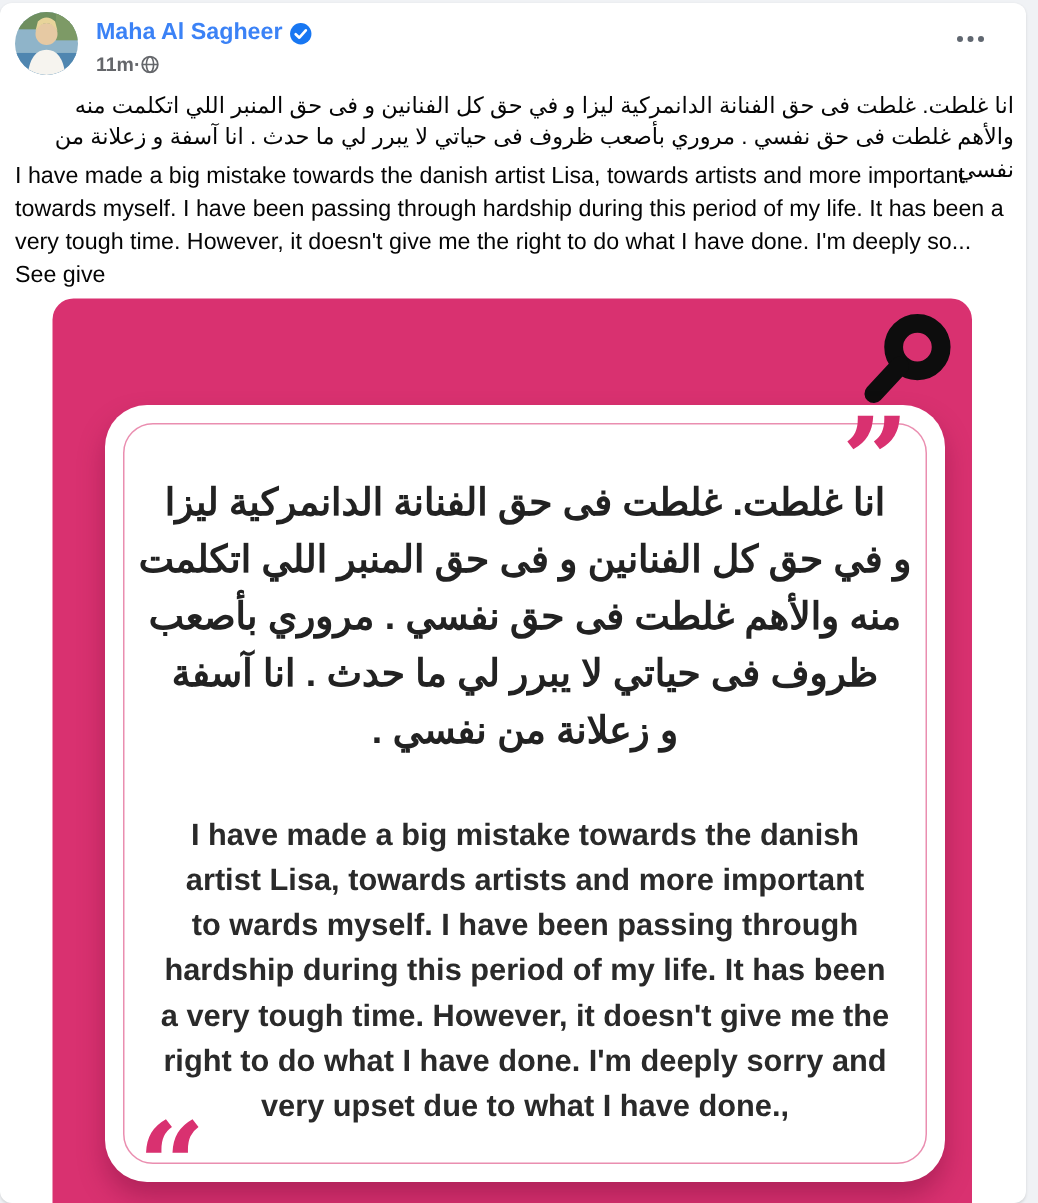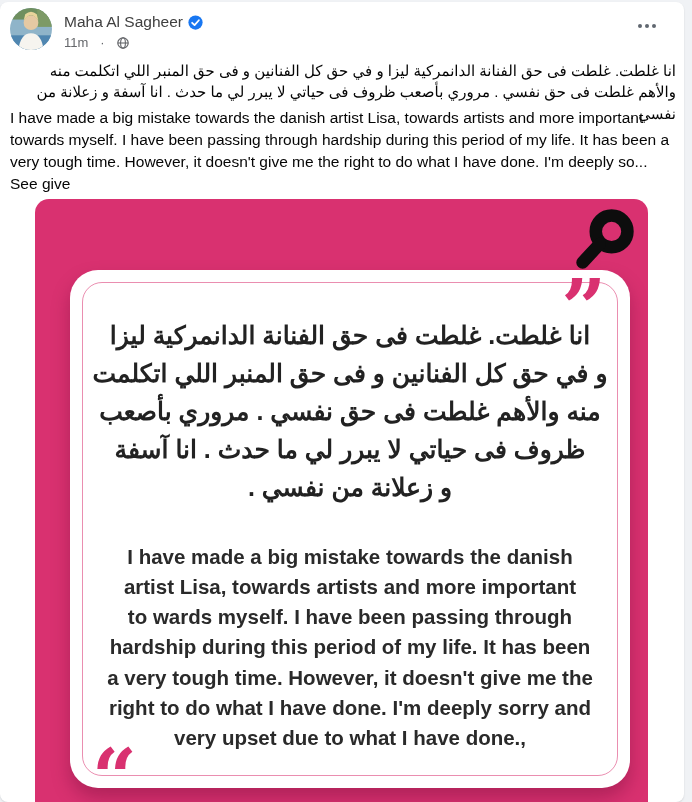--- a/index.html
+++ b/index.html
@@ -16,25 +16,25 @@
   }
   
   .avatar {
     position:absolute; left:10px; top:6px; width:42px; height:42px;
     border-radius:50%; overflow:hidden; cursor:pointer;
   }
   .avatar svg { display:block; width:100%; height:100%; }
   .author-row {
     position:absolute; left:64px; top:11px; display:flex; align-items:center; gap:5px;
   }
-  .author-name { font-size:15.5px; font-weight:normal; color:#404040; cursor:pointer; }
+  .author-name { font-size:15.5px; font-weight:bold; color:#3b82f6; cursor:pointer; }
   .verified-badge { width:15px; height:15px; display:inline-block; }
   .meta-row {
-    position:absolute; left:64px; top:33px; display:flex; align-items:center; gap:12px;
-    color:#65676b; font-size:13px;
+    position:absolute; left:64px; top:33px; display:flex; align-items:center; gap:0;
+    color:#65676b; font-size:13px;font-weight:bold;
   }
   .globe { width:12px; height:12px; display:inline-block; }
   .more-button {
     position:absolute; right:22px; top:16px; display:flex; gap:3px;
     padding:6px; cursor:pointer; border:none; background:transparent;
   }
   .more-button i { width:4px; height:4px; border-radius:50%; background:#606770; display:block; }
   
   .post-text-ar {
     position:absolute; top:58px; left:10px; width:666px;

